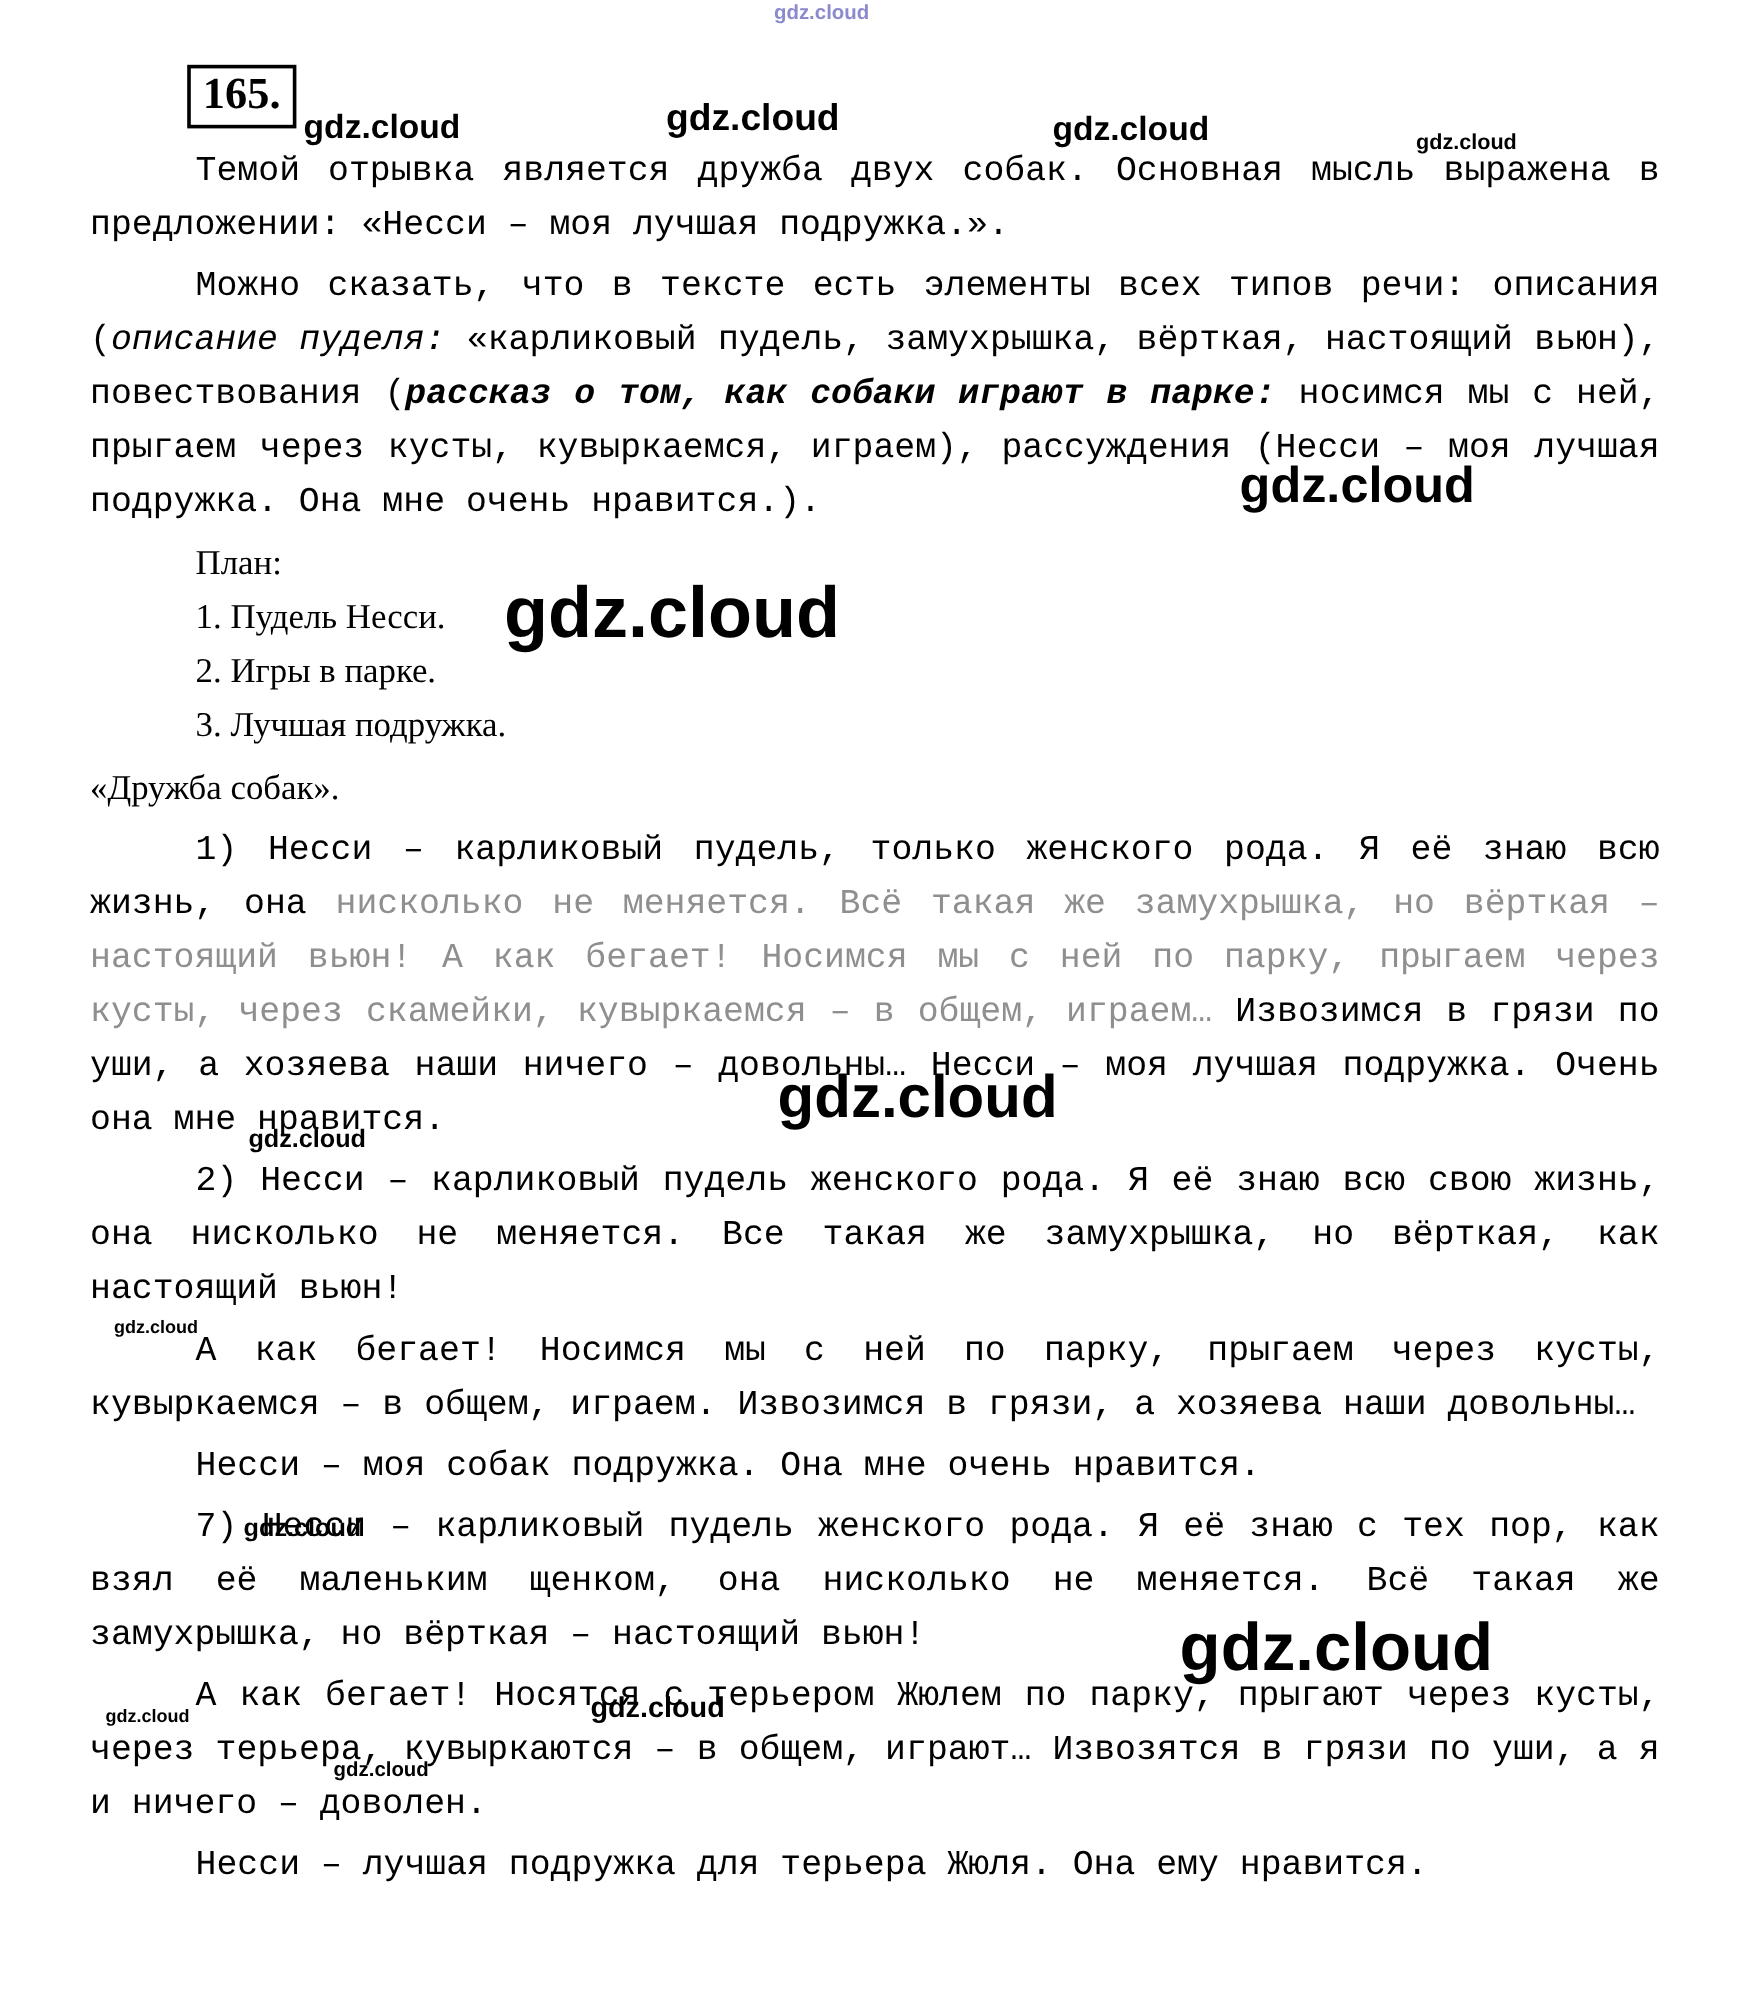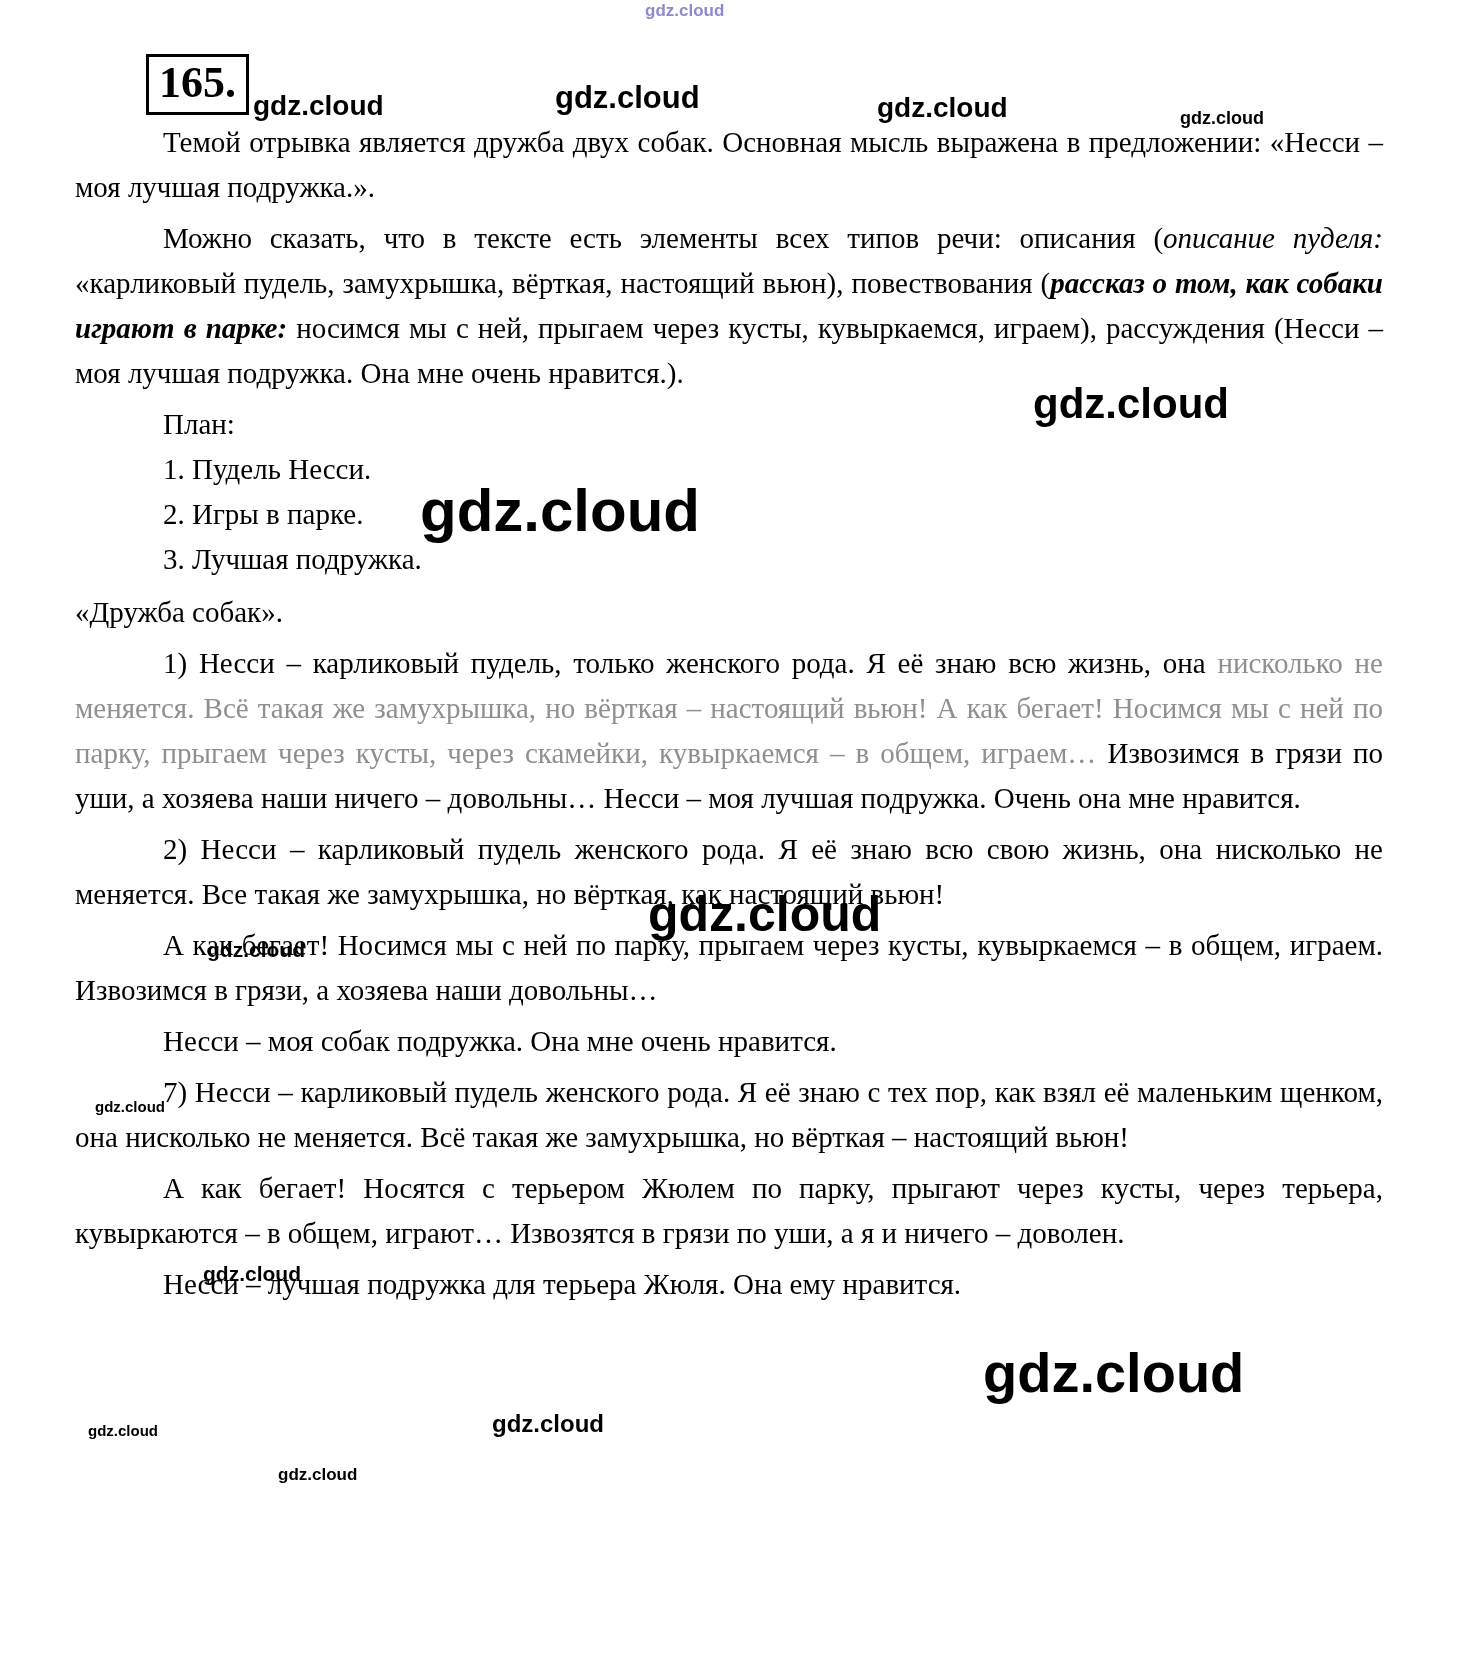--- a/index.html
+++ b/index.html
@@ -8,39 +8,39 @@
     width: 1460px;
     height: 1679px;
     background: #ffffff;
     color: #000000;
     font-family: "Liberation Serif", serif;
     position: relative;
     overflow: hidden;
   }
   .ex-box {
     position: absolute;
-    left: 146px;
+    left: 156px;
     top: 54px;
     border: 3px solid #000;
     padding: 0px 10px 4px 10px;
-    font-size: 44px;
+    font-size: 37px;
     font-weight: bold;
     background: #fff;
   }
   .doc {
     position: absolute;
     left: 75px;
     top: 120px;
     width: 1308px;
     font-size: 29px;
     line-height: 45px;
     text-align: justify;
   }
   .doc p { margin: 0 0 6px 0; }
-  .para { text-indent: 88px; }
+  .para { text-indent: 88px; font-family: Liberation Mono, monospace; }
   .plan { margin: 2px 0 8px 88px; }
   .plan p { margin: 0; }
   .quote-line { margin: 0 0 8px 88px; }
   em.b { font-weight: bold; }
   .faded { color: #8f8f8f; }
   .run { }
   .wm {
     position: absolute;
     font-family: "Liberation Sans", sans-serif;
     font-weight: bold;

